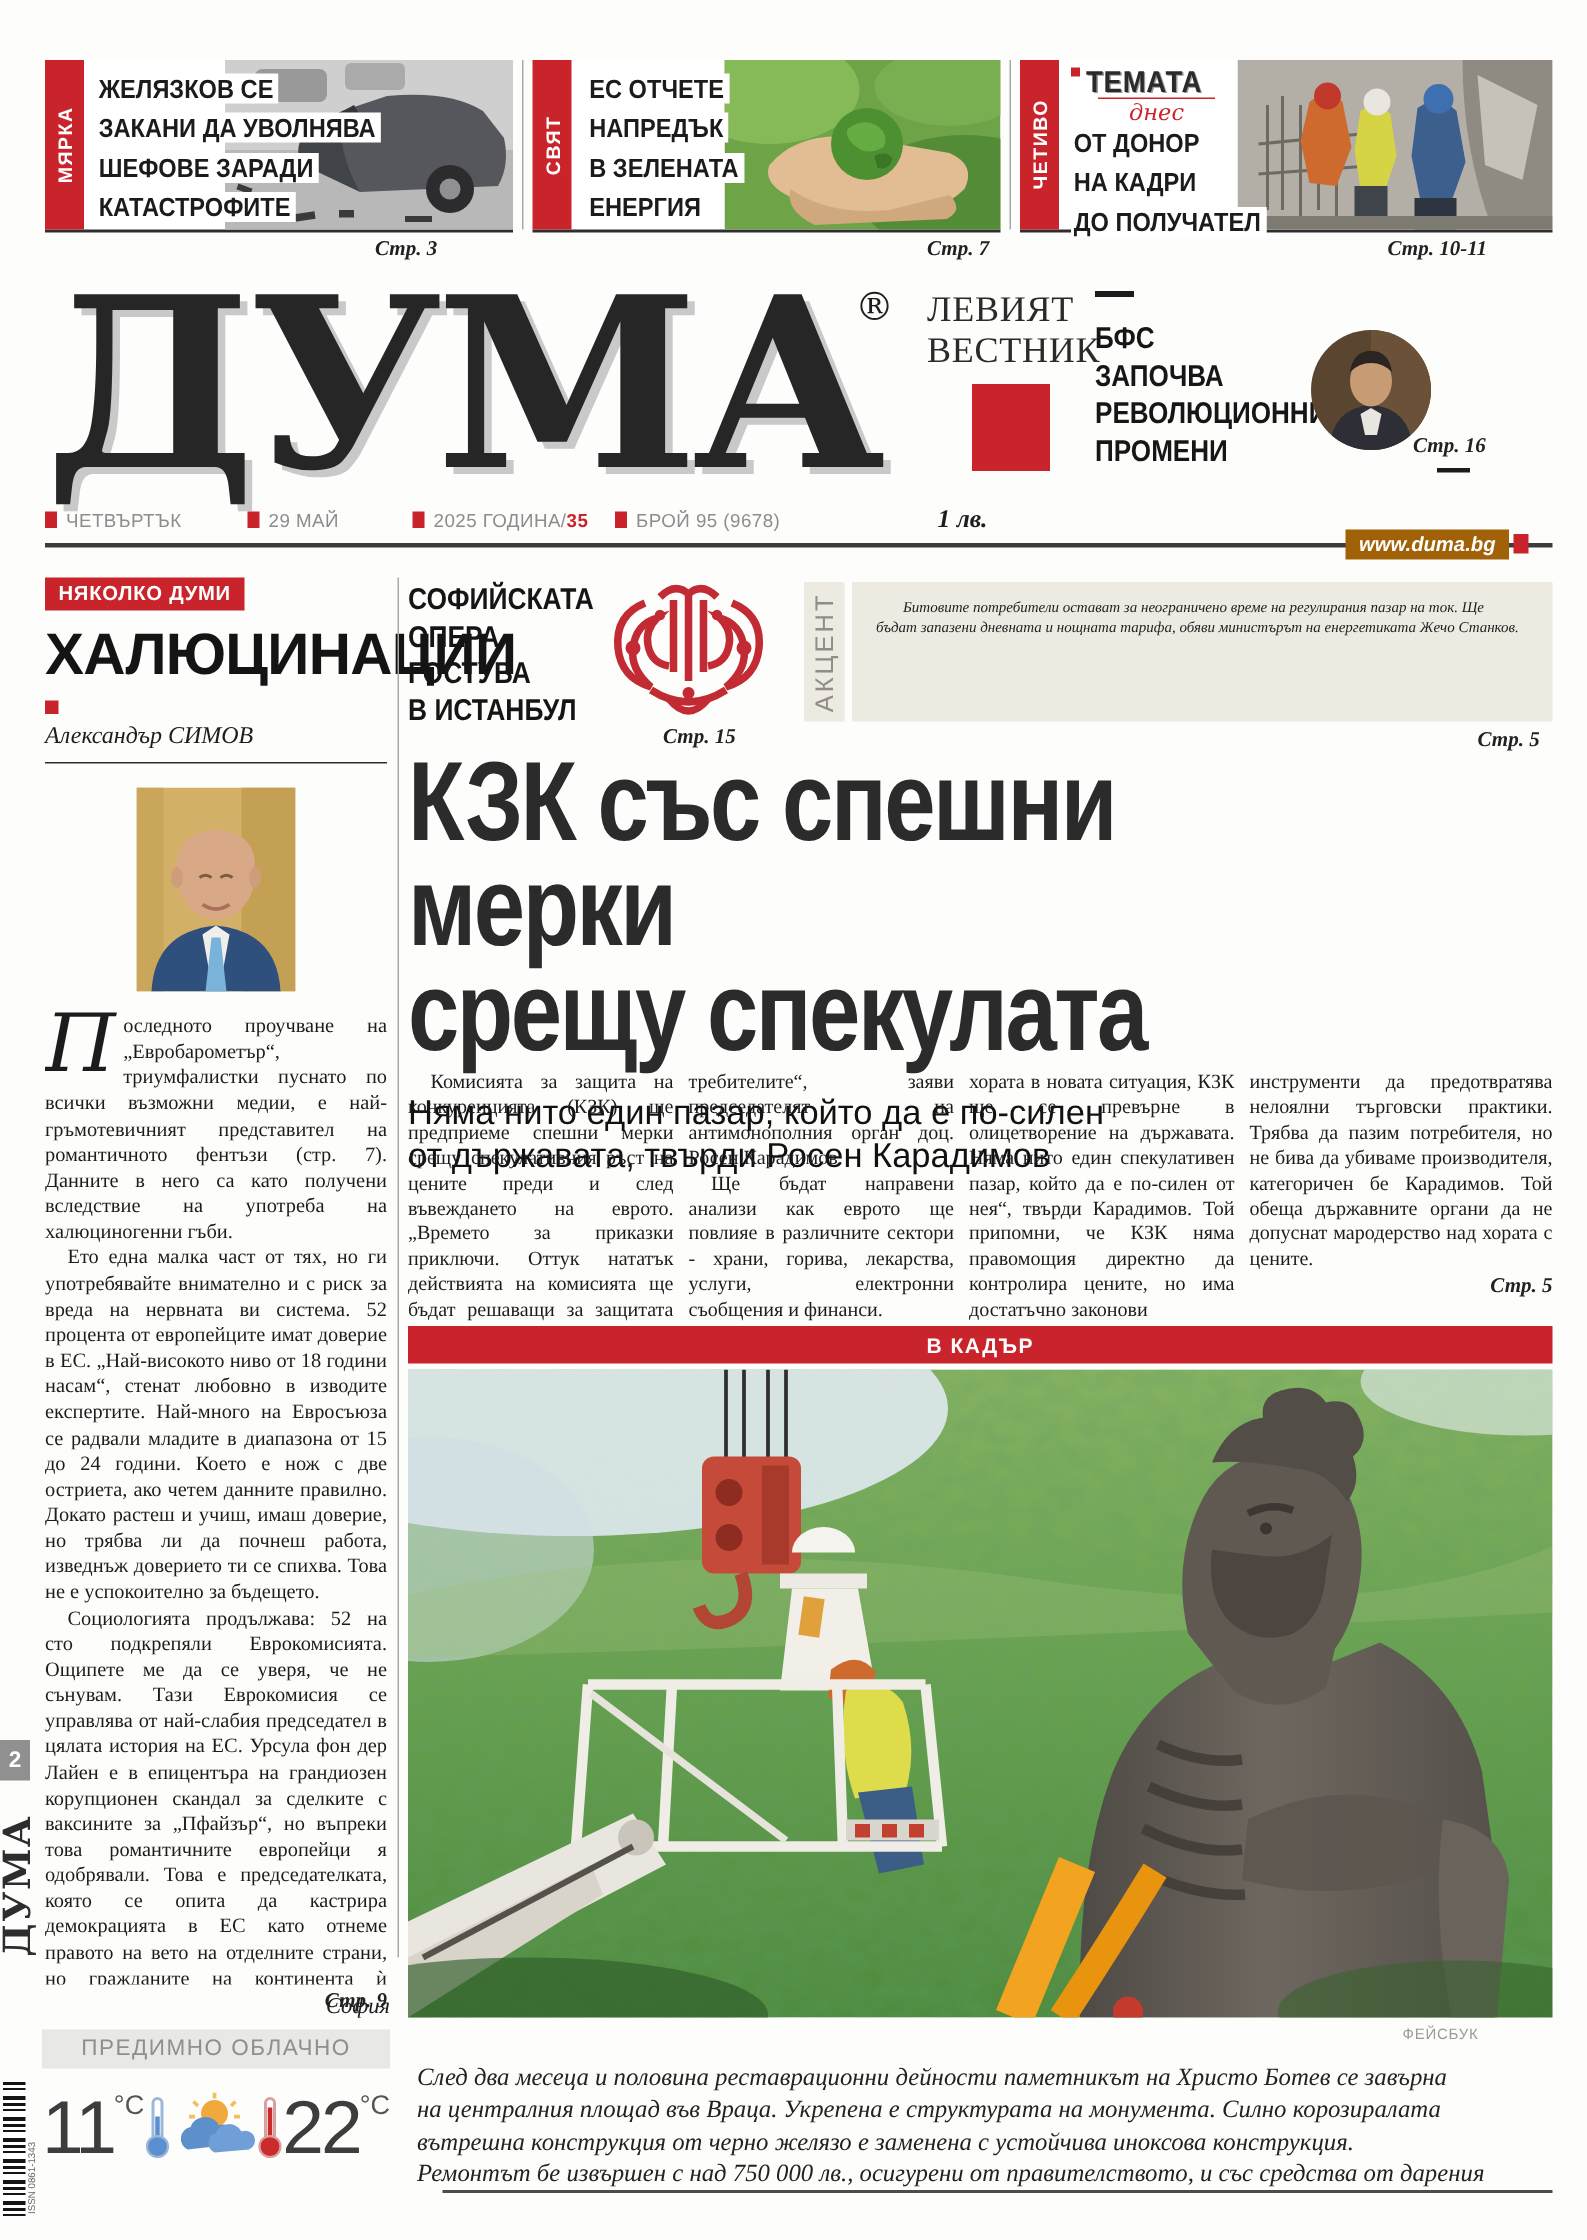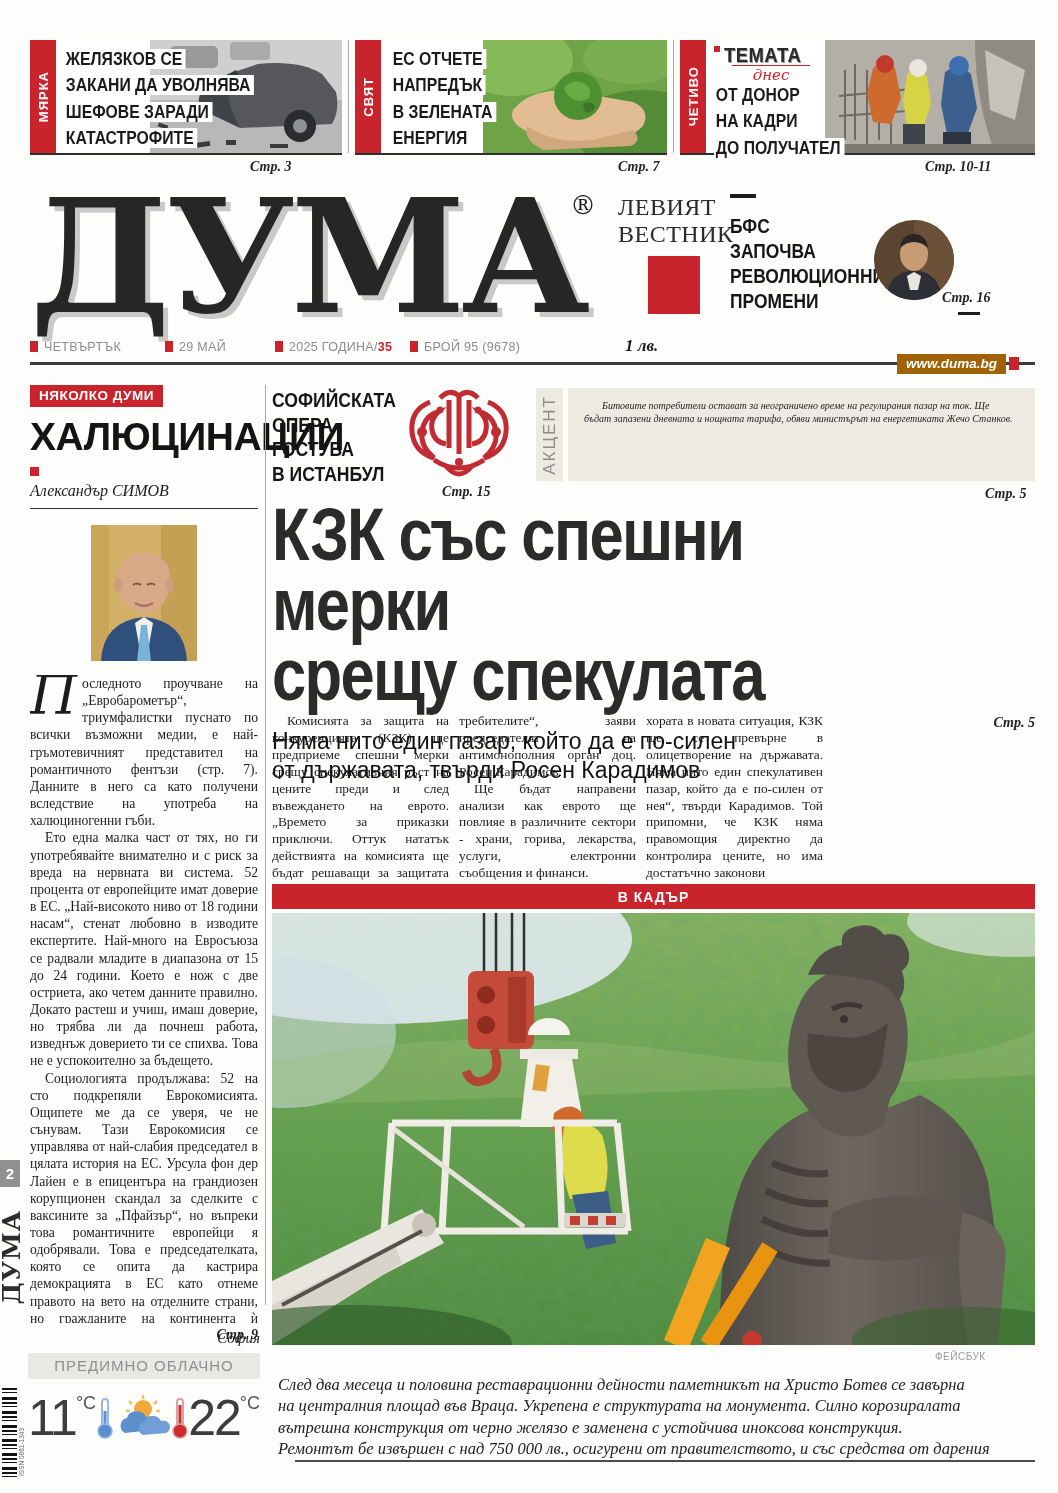--- a/index.html
+++ b/index.html
@@ -315,20 +315,21 @@
 </div>
 <div class="lead-col" style="left:459px;top:713px;">
   <p>требителите“, заяви председателят на антимонополния орган доц. Росен Карадимов.</p>
   <p class="p-ind">Ще бъдат направени анализи как еврото ще повлияе в различните сектори - храни, горива, лекарства, услуги, електронни съобщения и финанси.</p>
   <p class="p-ind">„Ако успеем да защитим</p>
 </div>
 <div class="lead-col" style="left:646px;top:713px;">
   <p>хората в новата ситуация, КЗК ще се превърне в олицетворение на държавата. Няма нито един спекулативен пазар, който да е по-силен от нея“, твърди Карадимов. Той припомни, че КЗК няма правомощия директно да контролира цените, но има достатъчно законови</p>
 </div>
 <div class="lead-col" style="left:833px;top:713px;width:202px;">
+  <p>инструменти да предотвратява нелоялни търговски практики. Трябва да пазим потребителя, но не бива да убиваме производителя, категоричен бе Карадимов. Той обеща държавните органи да не допуснат мародерство над хората с цените.</p>
   <div class="pageref" style="text-align:right;margin-top:2px;">Стр. 5</div>
 </div>
 
 <div class="abs vkadar" style="left:272px;top:884px;width:763px;height:25px;">
     <span>В КАДЪР</span>
   </div>
 
 <svg class="abs" style="left:272px;top:913px;" width="763" height="432" viewBox="0 0 763 432">
   <defs>
     <linearGradient id="hill" x1="0" y1="0" x2="0" y2="1">

